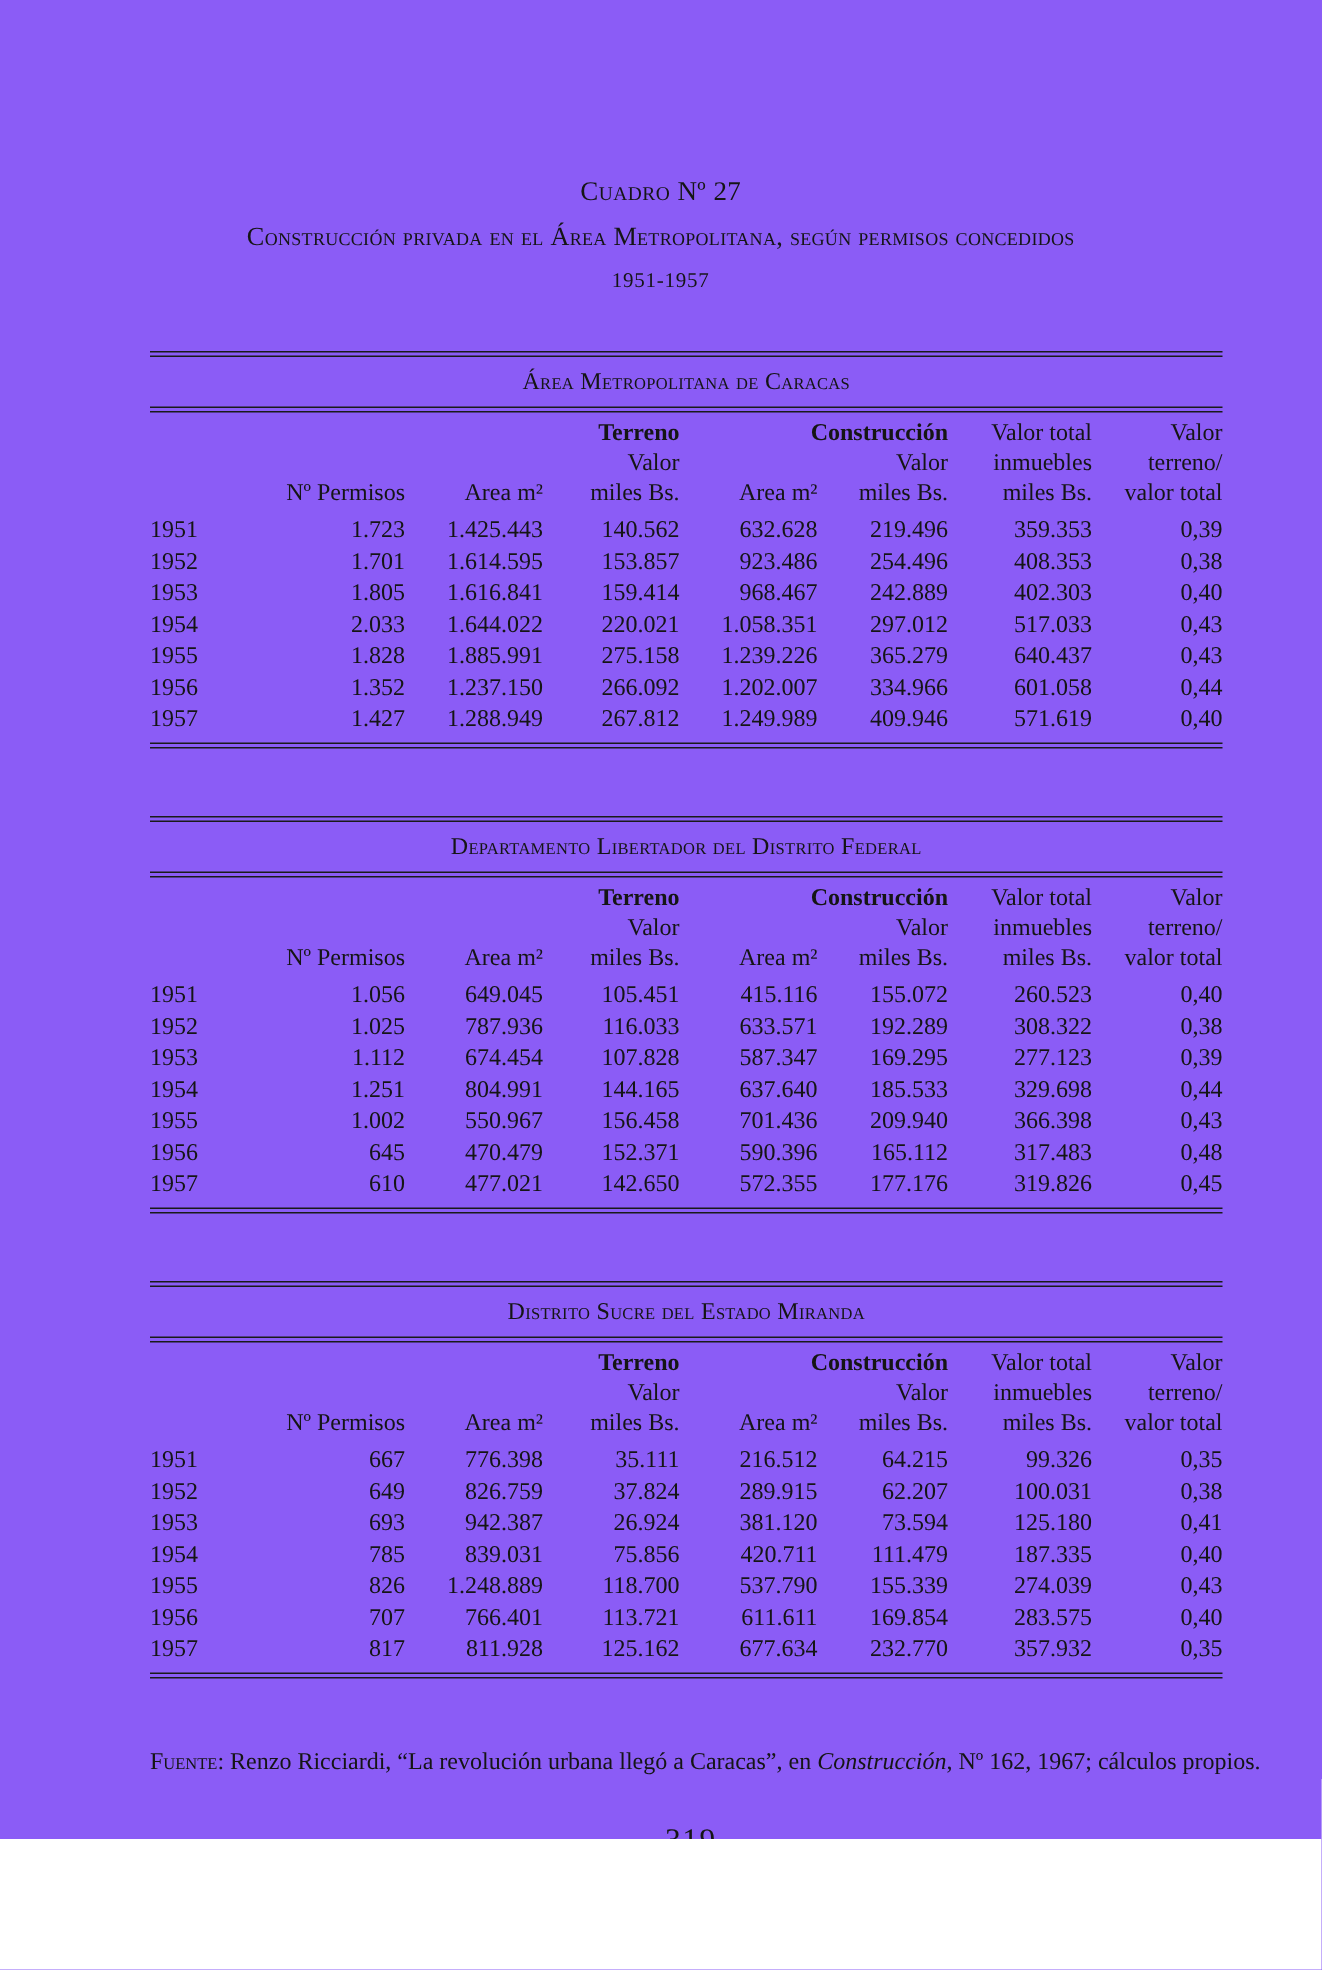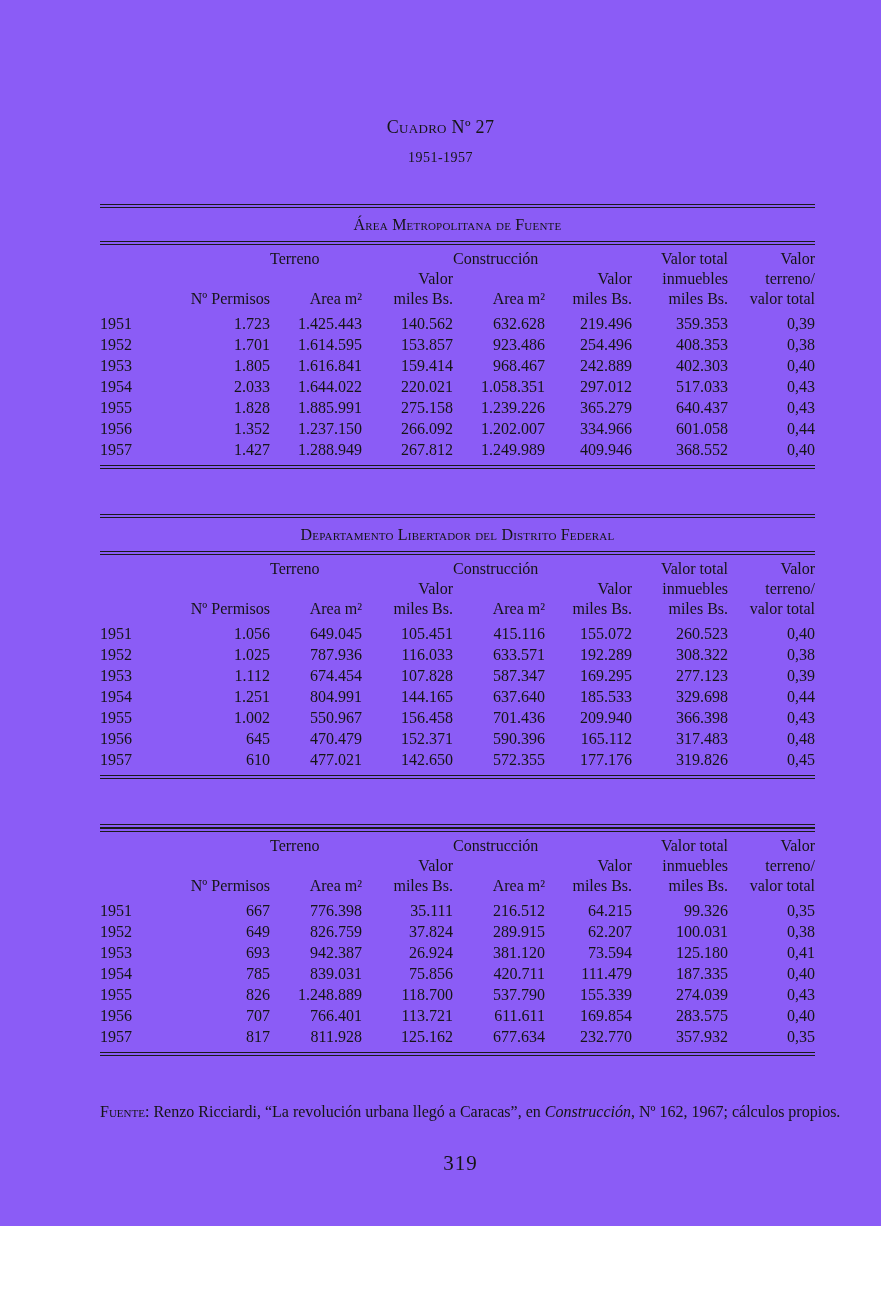--- a/index.html
+++ b/index.html
@@ -22,44 +22,45 @@
   .rule{height:2px;border-top:1px solid #1a1a1a;border-bottom:1px solid #1a1a1a;}
   .sec-title{text-align:center;font-size:16px;line-height:20px;padding:7px 0 6px;letter-spacing:.2px;}
 
   table{width:715px;border-collapse:collapse;table-layout:fixed;margin-bottom:5px;}
   th,td{padding:0;font-weight:normal;font-size:16px;white-space:nowrap;overflow:visible;}
   thead th{line-height:20px;vertical-align:bottom;}
   thead tr.h1 th{padding-top:4px;}
   thead tr.h3 th{padding-bottom:4px;}
   tbody td{line-height:21px;}
   .r{text-align:right;}
-  .c{text-align:left;}
+  .c{text-align:right;font-weight:bold;}
   tbody td:first-child{text-align:left;}
   tbody td:not(:first-child){text-align:right;}
 
   .source{margin:42px 0 0 100px;width:718px;font-size:16px;line-height:22px;
           padding-left:48px;text-indent:-48px;}
   .source .label{font-variant:small-caps;}
   .source .it{font-style:italic;}
 
   .pageno{text-align:center;margin-top:28px;font-size:21px;letter-spacing:1px;padding-left:40px;}
 </style>
 </head>
 <body>
 
 <div class="page">
 
   <header class="doc-title">
     <div class="t1 sc">Cuadro Nº 27</div>
+    <div class="t2 sc">Construcción privada en el Área Metropolitana, según permisos concedidos</div>
     <div class="t3">1951-1957</div>
   </header>
 
   <section class="tbl">
     <div class="rule"></div>
-    <div class="sec-title sc">Área Metropolitana de Fuente</div>
+    <div class="sec-title sc">Área Metropolitana de Caracas</div>
     <div class="rule"></div>
     <table>
       <colgroup>
         <col style="width:55px">
           <col style="width:115px">
           <col style="width:92px">
           <col style="width:91px">
         <col style="width:92px">
           <col style="width:87px">
           <col style="width:96px">
@@ -156,21 +157,21 @@
             <td>601.058</td>
             <td>0,44</td>
           </tr>
           <tr>
             <td>1957</td>
             <td>1.427</td>
             <td>1.288.949</td>
             <td>267.812</td>
             <td>1.249.989</td>
             <td>409.946</td>
-            <td>368.552</td>
+            <td>571.619</td>
             <td>0,40</td>
           </tr>
         </tbody>
     </table>
     <div class="rule"></div>
   </section>
 
   <section class="tbl">
     <div class="rule"></div>
     <div class="sec-title sc">Departamento Libertador del Distrito Federal</div>
@@ -287,20 +288,21 @@
             <td>319.826</td>
             <td>0,45</td>
           </tr>
         </tbody>
     </table>
     <div class="rule"></div>
   </section>
 
   <section class="tbl">
     <div class="rule"></div>
+    <div class="sec-title sc">Distrito Sucre del Estado Miranda</div>
     <div class="rule"></div>
     <table>
       <colgroup>
         <col style="width:55px">
           <col style="width:115px">
           <col style="width:92px">
           <col style="width:91px">
         <col style="width:92px">
           <col style="width:87px">
           <col style="width:96px">

